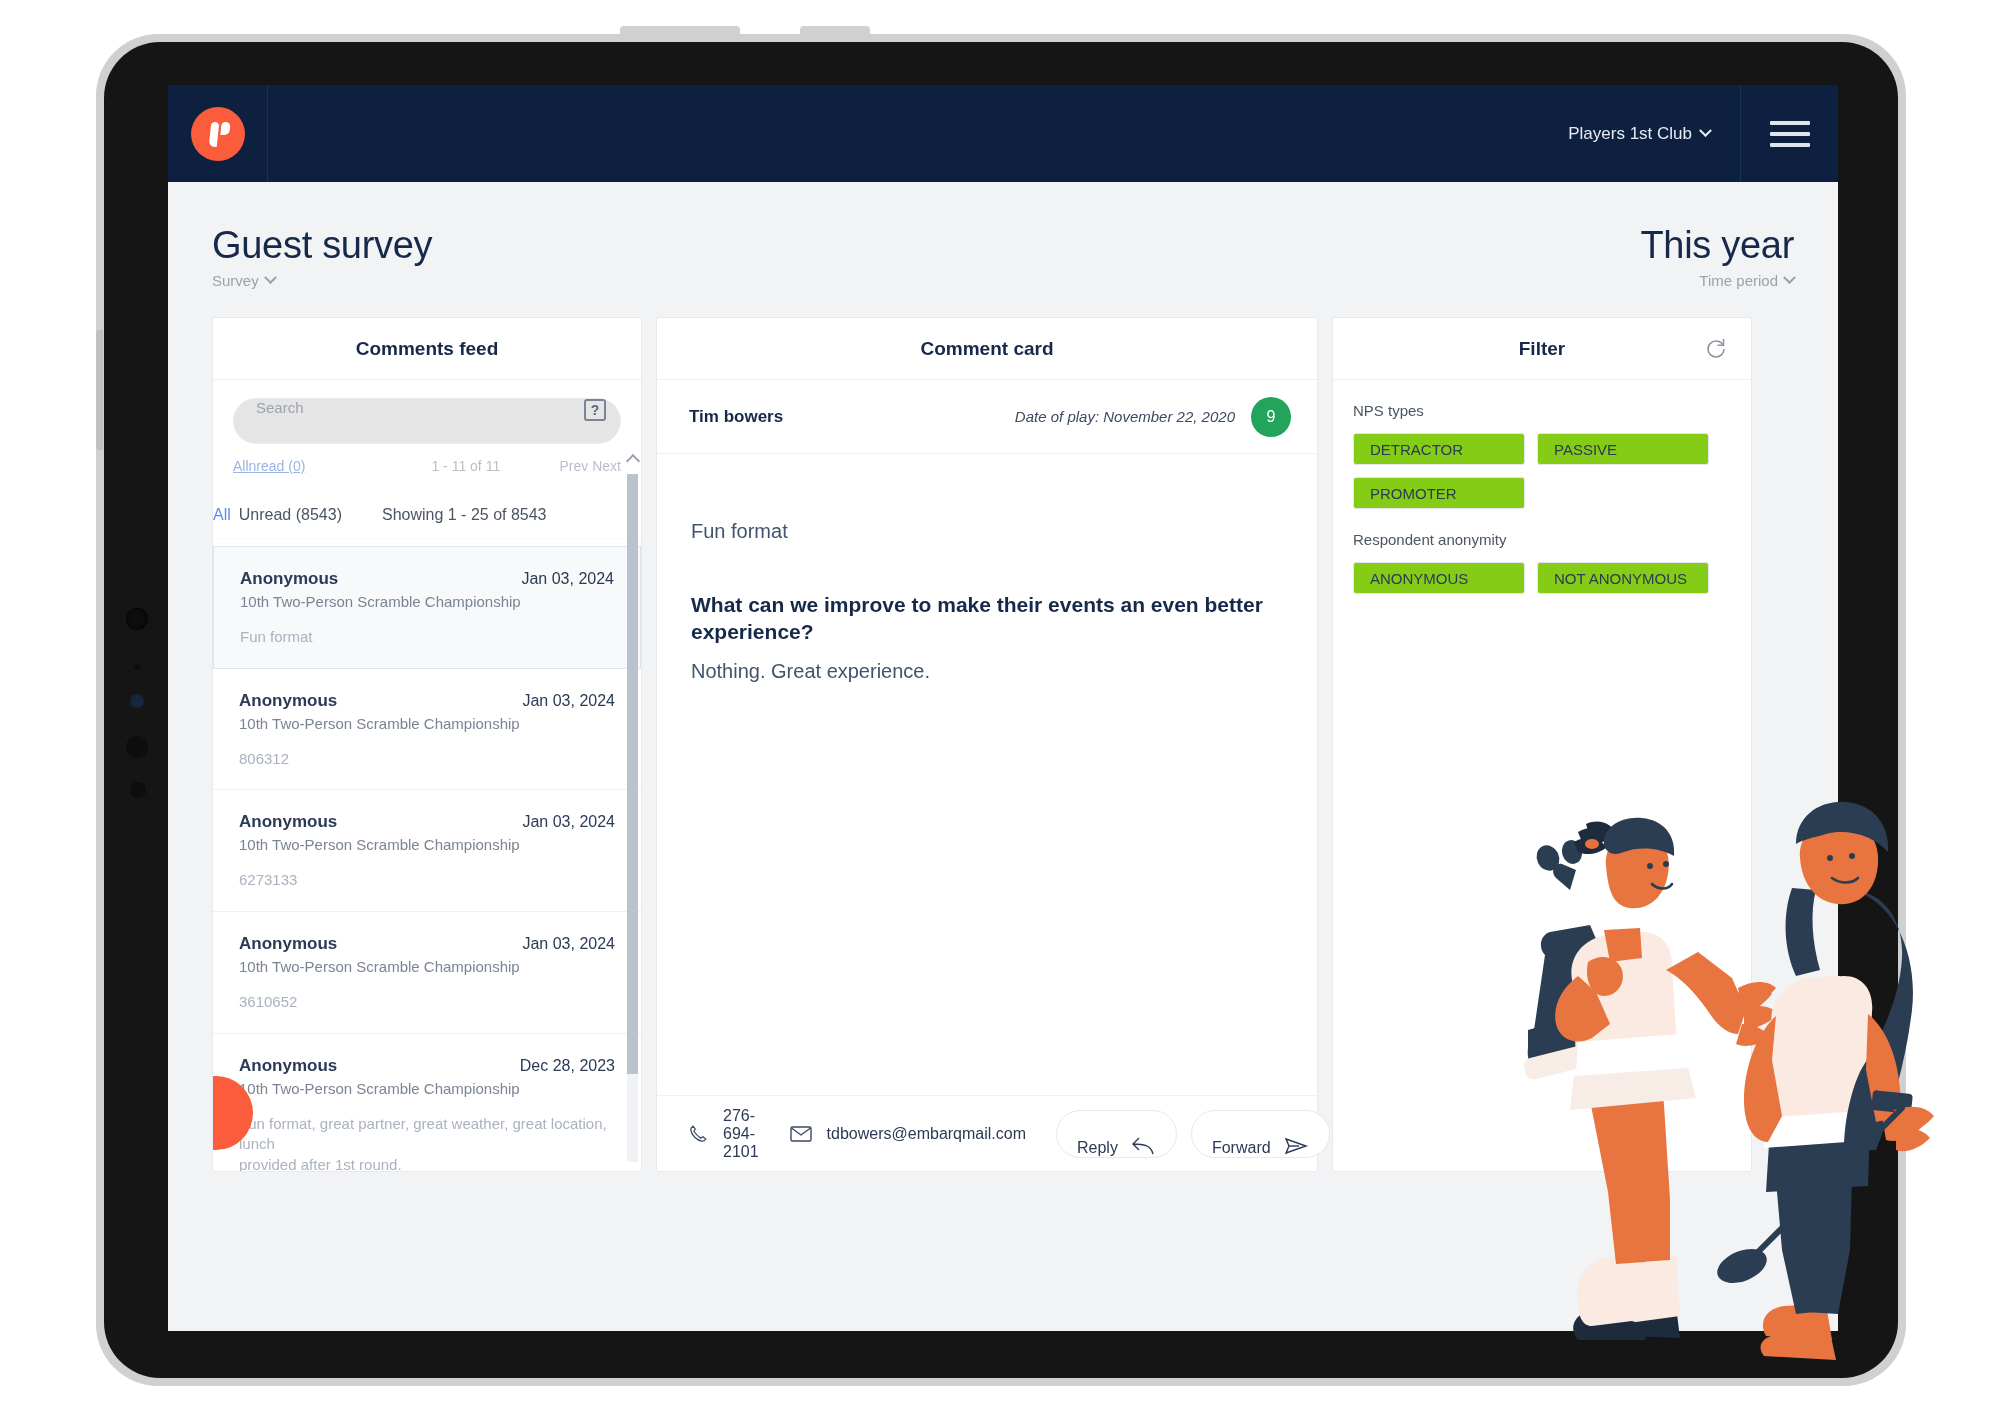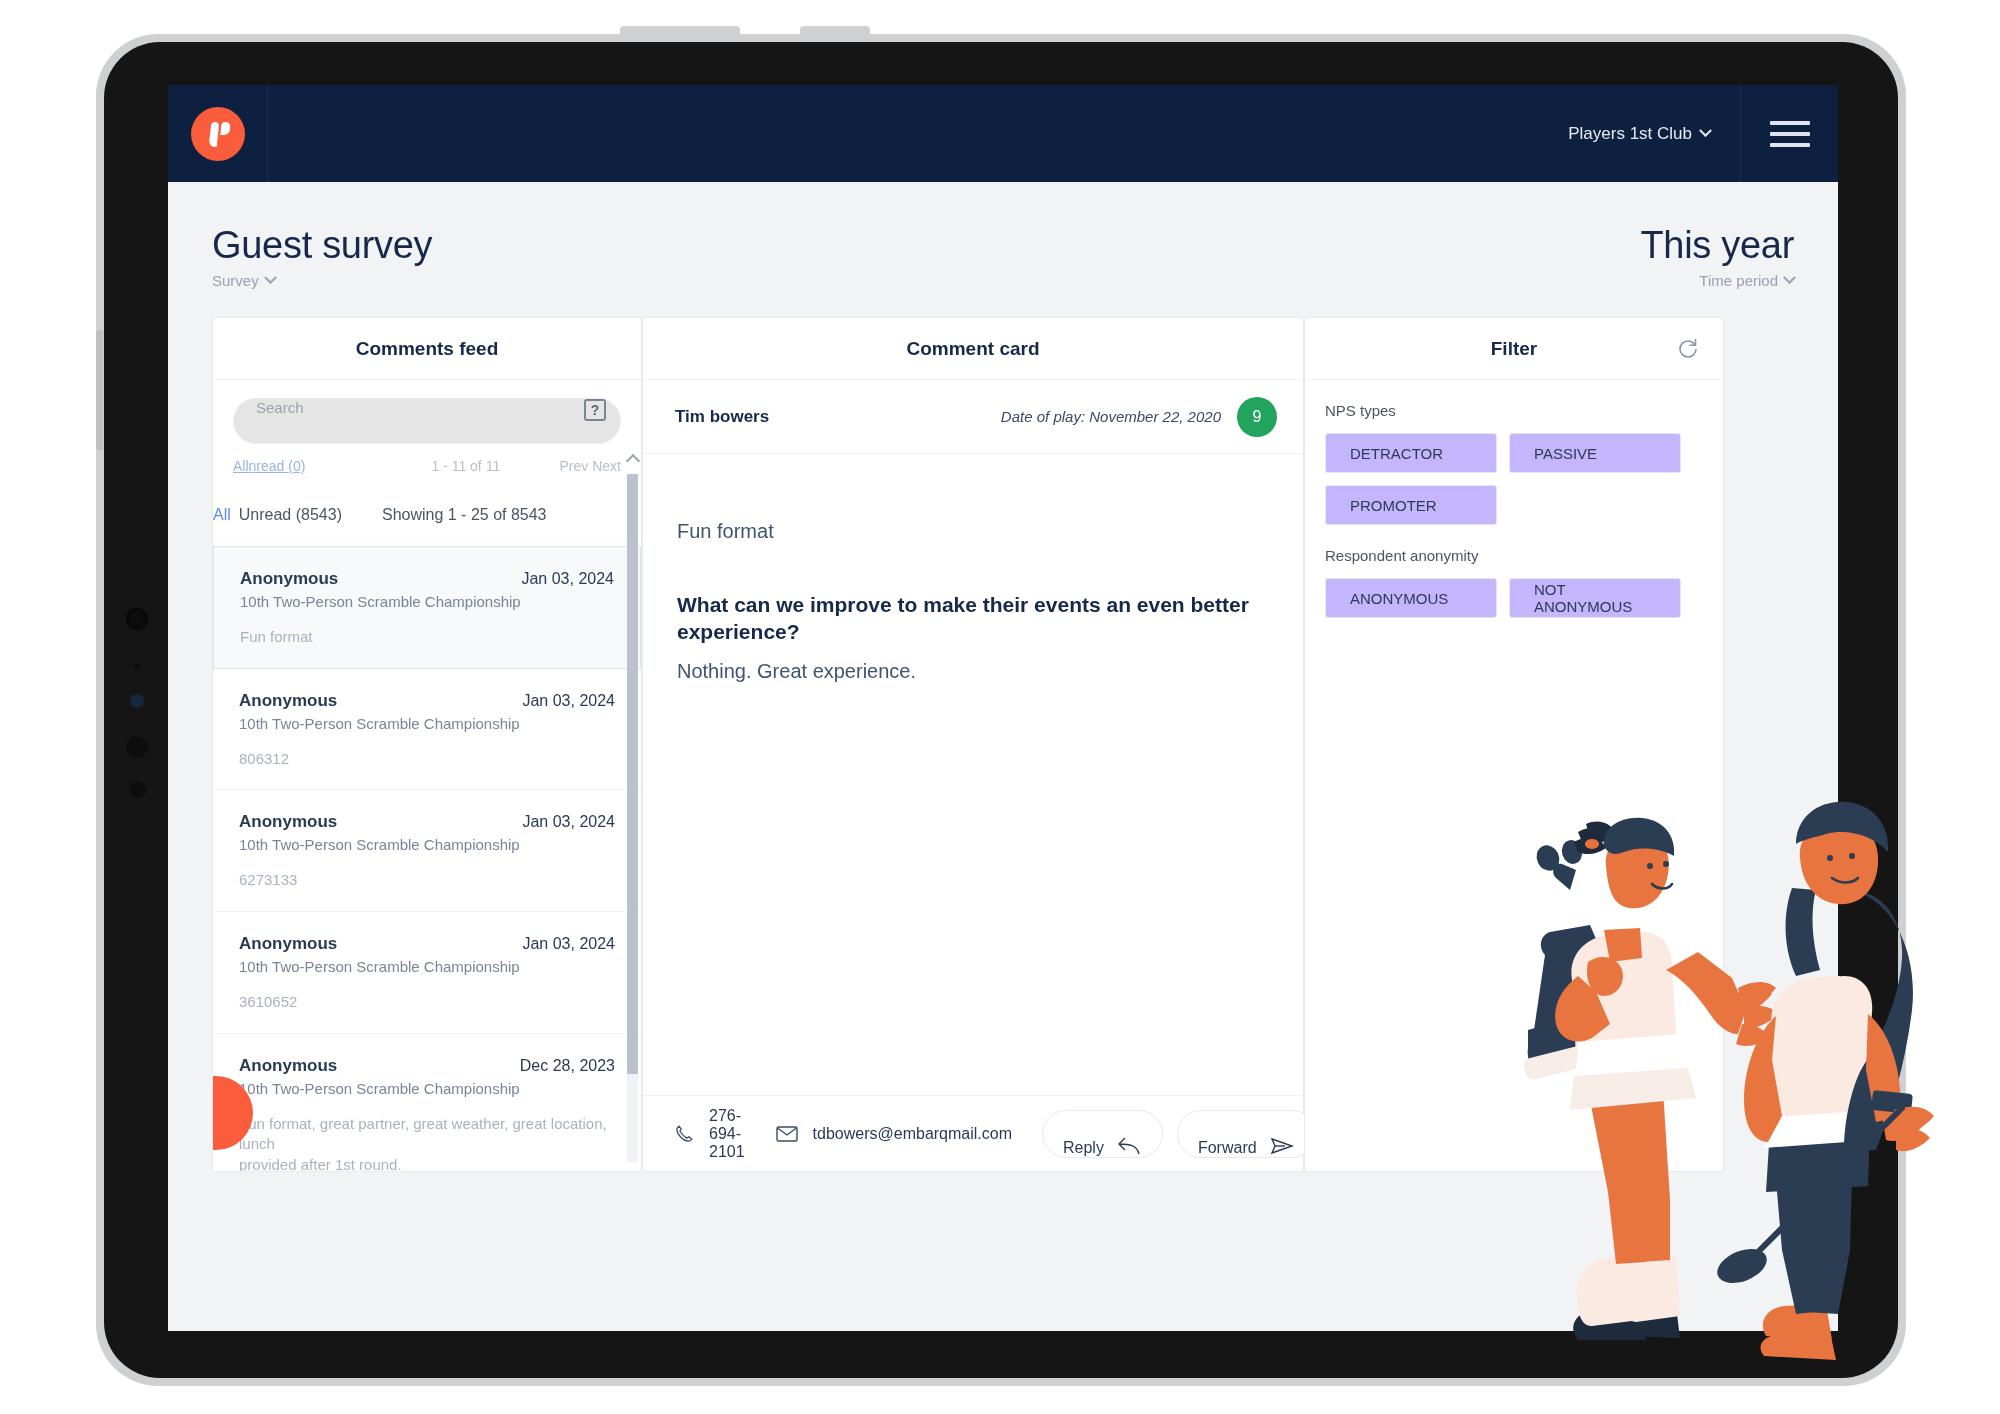--- a/index.html
+++ b/index.html
@@ -104,21 +104,21 @@
   #page-subtitle, #period-sub {
     font-size: 15px; color: #9aa2b1; margin-top: 5px;
     display: flex; align-items: center; gap: 7px;
   }
   #header-right { text-align: right; }
   #period-title { font-size: 38px; color: #16294a; font-weight: 400; letter-spacing: -0.3px; }
   #period-sub { justify-content: flex-end; }
 
   
   #panels {
-    display: flex; padding: 28px 44px 0 44px; align-items: flex-start;
+    display: flex; gap: 14px; padding: 28px 44px 0 44px; align-items: flex-start;
   }
   .panel { background: #ffffff; border: 1px solid #e6e9ee; border-radius: 3px; }
   .panel-head {
     height: 62px; display: flex; align-items: center; justify-content: center;
     border-bottom: 1px solid #eef0f4; position: relative;
   }
   .panel-title { font-size: 19px; font-weight: bold; color: #16294a; }
 
   
   #feed-panel { width: 430px; height: 855px; position: relative; overflow: hidden; }
@@ -219,22 +219,22 @@
     cursor: pointer;
   }
 
   
   #filter-panel { width: 420px; height: 855px; }
   #filter-reset { position: absolute; right: 22px; top: 50%; transform: translateY(-50%); cursor: pointer; }
   #filter-body { padding: 22px 20px; }
   .filter-group-label { font-size: 15px; color: #4b5563; margin-bottom: 14px; }
   .chip-grid { display: flex; flex-wrap: wrap; gap: 12px; margin-bottom: 22px; }
   .chip {
-    width: 172px; height: 40px; border: 1px solid #e3e7ed; border-radius: 3px;
-    background: #c4b5fd; display: flex; align-items: center; padding: 0 24px;
+    width: 172px; height: 32px; border: 1px solid #e3e7ed; border-radius: 3px;
+    background: #84cc16; display: flex; align-items: center; padding: 0 16px;
     font-size: 15px; color: #2b3a55; cursor: pointer;
     font-family: "Liberation Sans", sans-serif;
   }
 
   
   #deco-circle {
     position: absolute; left: -34px; bottom: 22px; width: 74px; height: 74px;
     border-radius: 50%; background: #fb5c3c; z-index: 5;
   }
 

